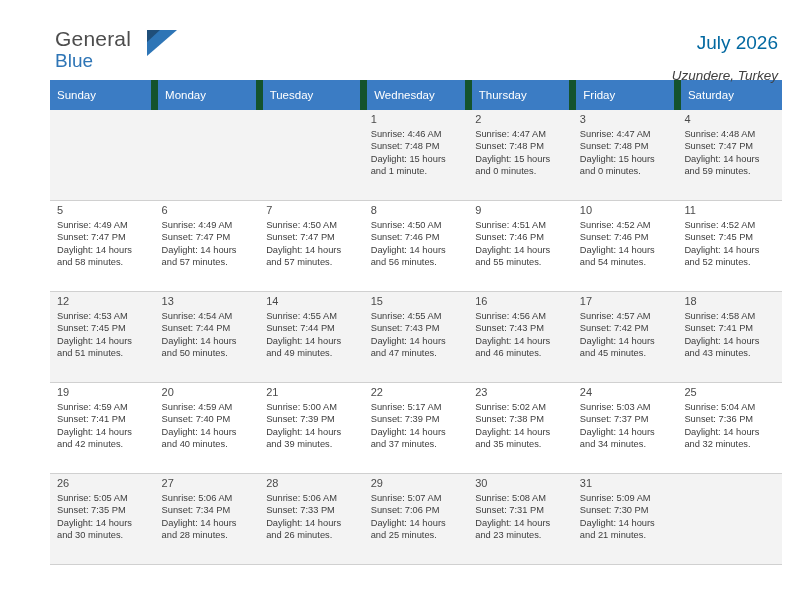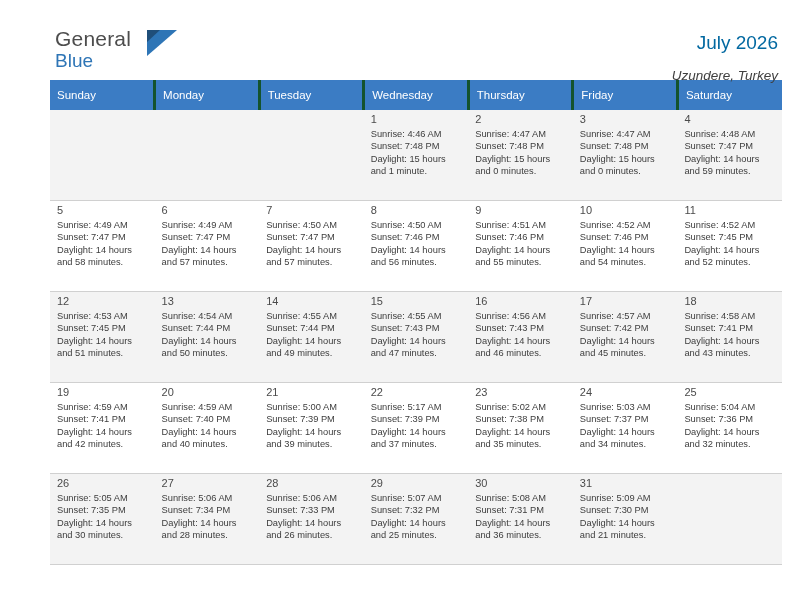--- a/index.html
+++ b/index.html
@@ -90,21 +90,21 @@
     margin-top: 8px;
   }
   .calendar th {
     background: #3b7cc4;
     color: #ffffff;
     font-size: 11.5px;
     font-weight: normal;
     text-align: left;
     padding: 5px 0 5px 7px;
     height: 20px;
-    border-right: 3px solid #14532d;
+    border-right: 7px solid #14532d;
   }
   .calendar th:last-child { border-right: none; }
   .calendar td {
     vertical-align: top;
     height: 83px;
     padding: 3px 6px 4px 7px;
     font-size: 9.3px;
     line-height: 12.4px;
     color: #3d3d3d;
     border-bottom: 1px solid #d0d0d0;
@@ -413,32 +413,32 @@
               <div>Sunrise: 5:06 AM</div>
               <div>Sunset: 7:33 PM</div>
               <div>Daylight: 14 hours</div>
               <div>and 26 minutes.</div>
             </div>
           </td>
           <td>
             <span class="daynum">29</span>
             <div class="info">
               <div>Sunrise: 5:07 AM</div>
-              <div>Sunset: 7:32 PM</div>
+              <div>Sunset: 7:06 PM</div>
               <div>Daylight: 14 hours</div>
               <div>and 25 minutes.</div>
             </div>
           </td>
           <td>
             <span class="daynum">30</span>
             <div class="info">
               <div>Sunrise: 5:08 AM</div>
               <div>Sunset: 7:31 PM</div>
               <div>Daylight: 14 hours</div>
-              <div>and 36 minutes.</div>
+              <div>and 23 minutes.</div>
             </div>
           </td>
           <td>
             <span class="daynum">31</span>
             <div class="info">
               <div>Sunrise: 5:09 AM</div>
               <div>Sunset: 7:30 PM</div>
               <div>Daylight: 14 hours</div>
               <div>and 21 minutes.</div>
             </div>

